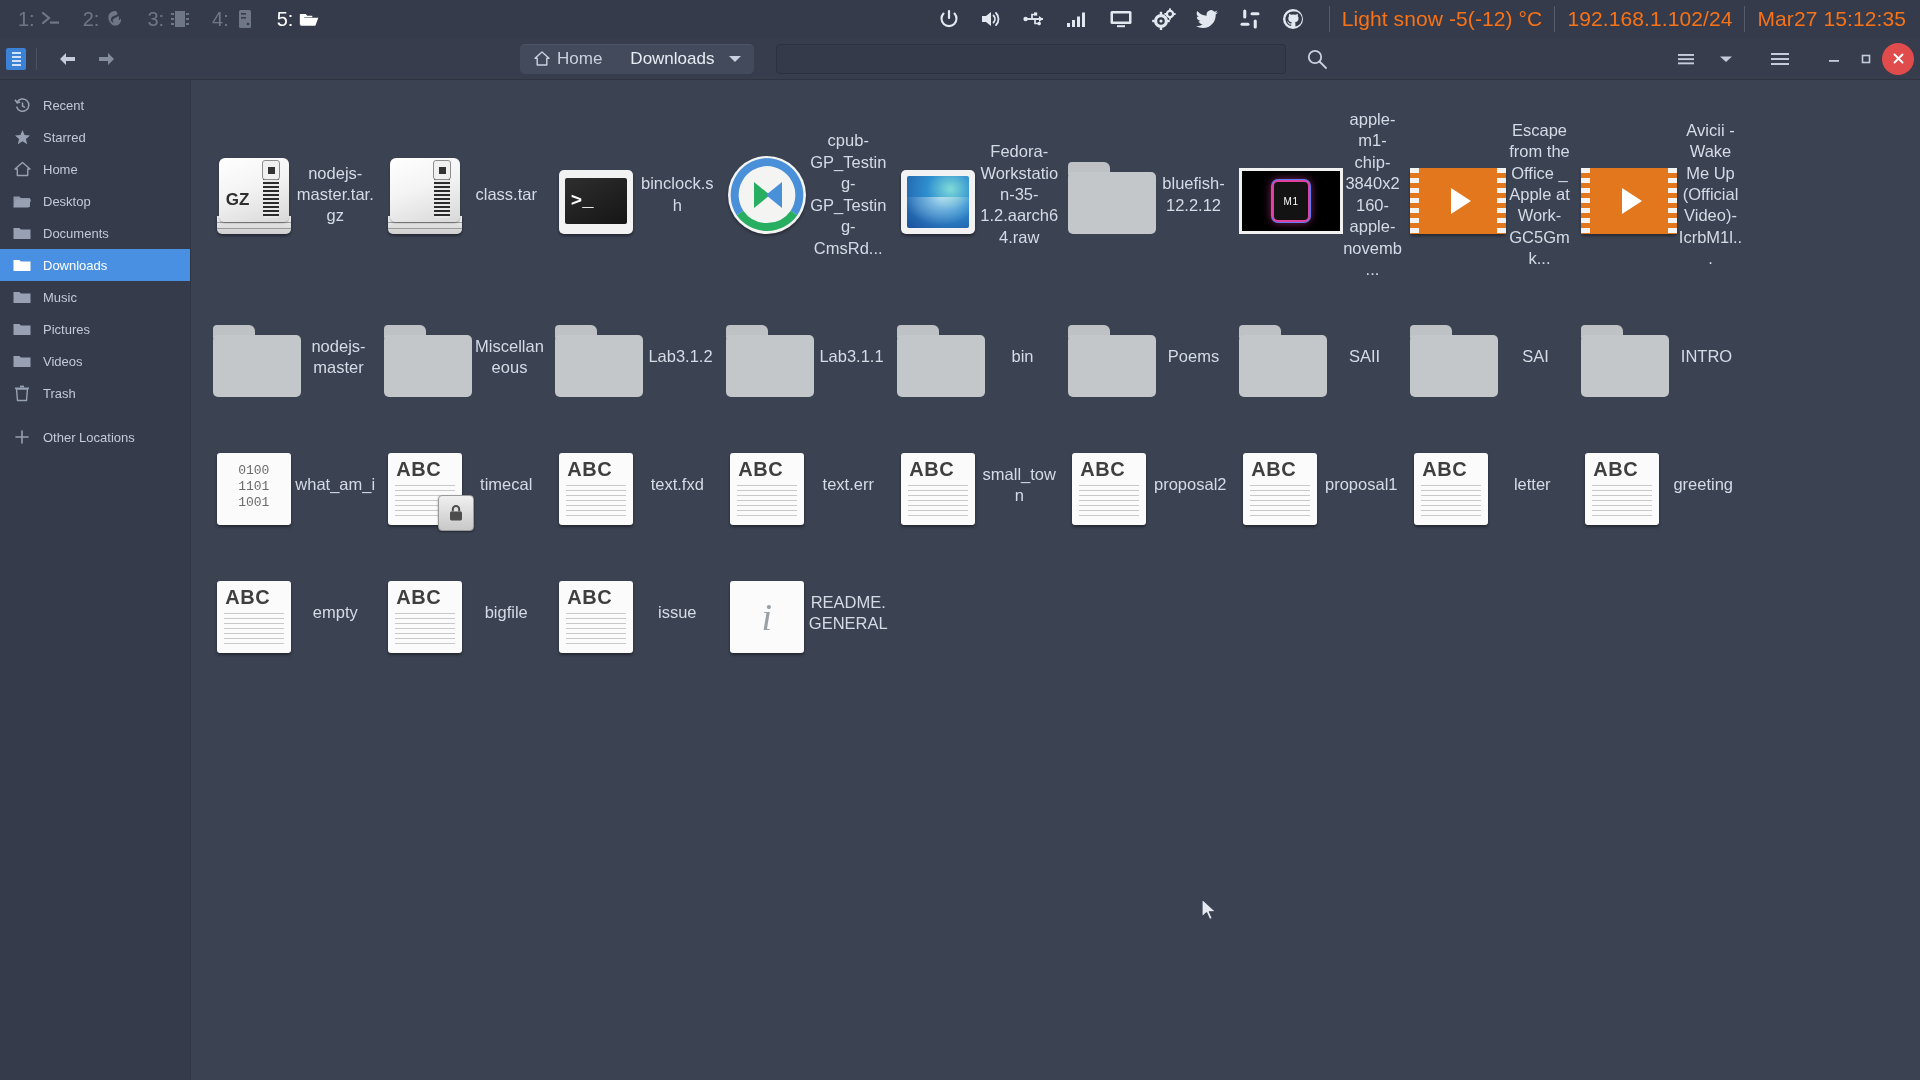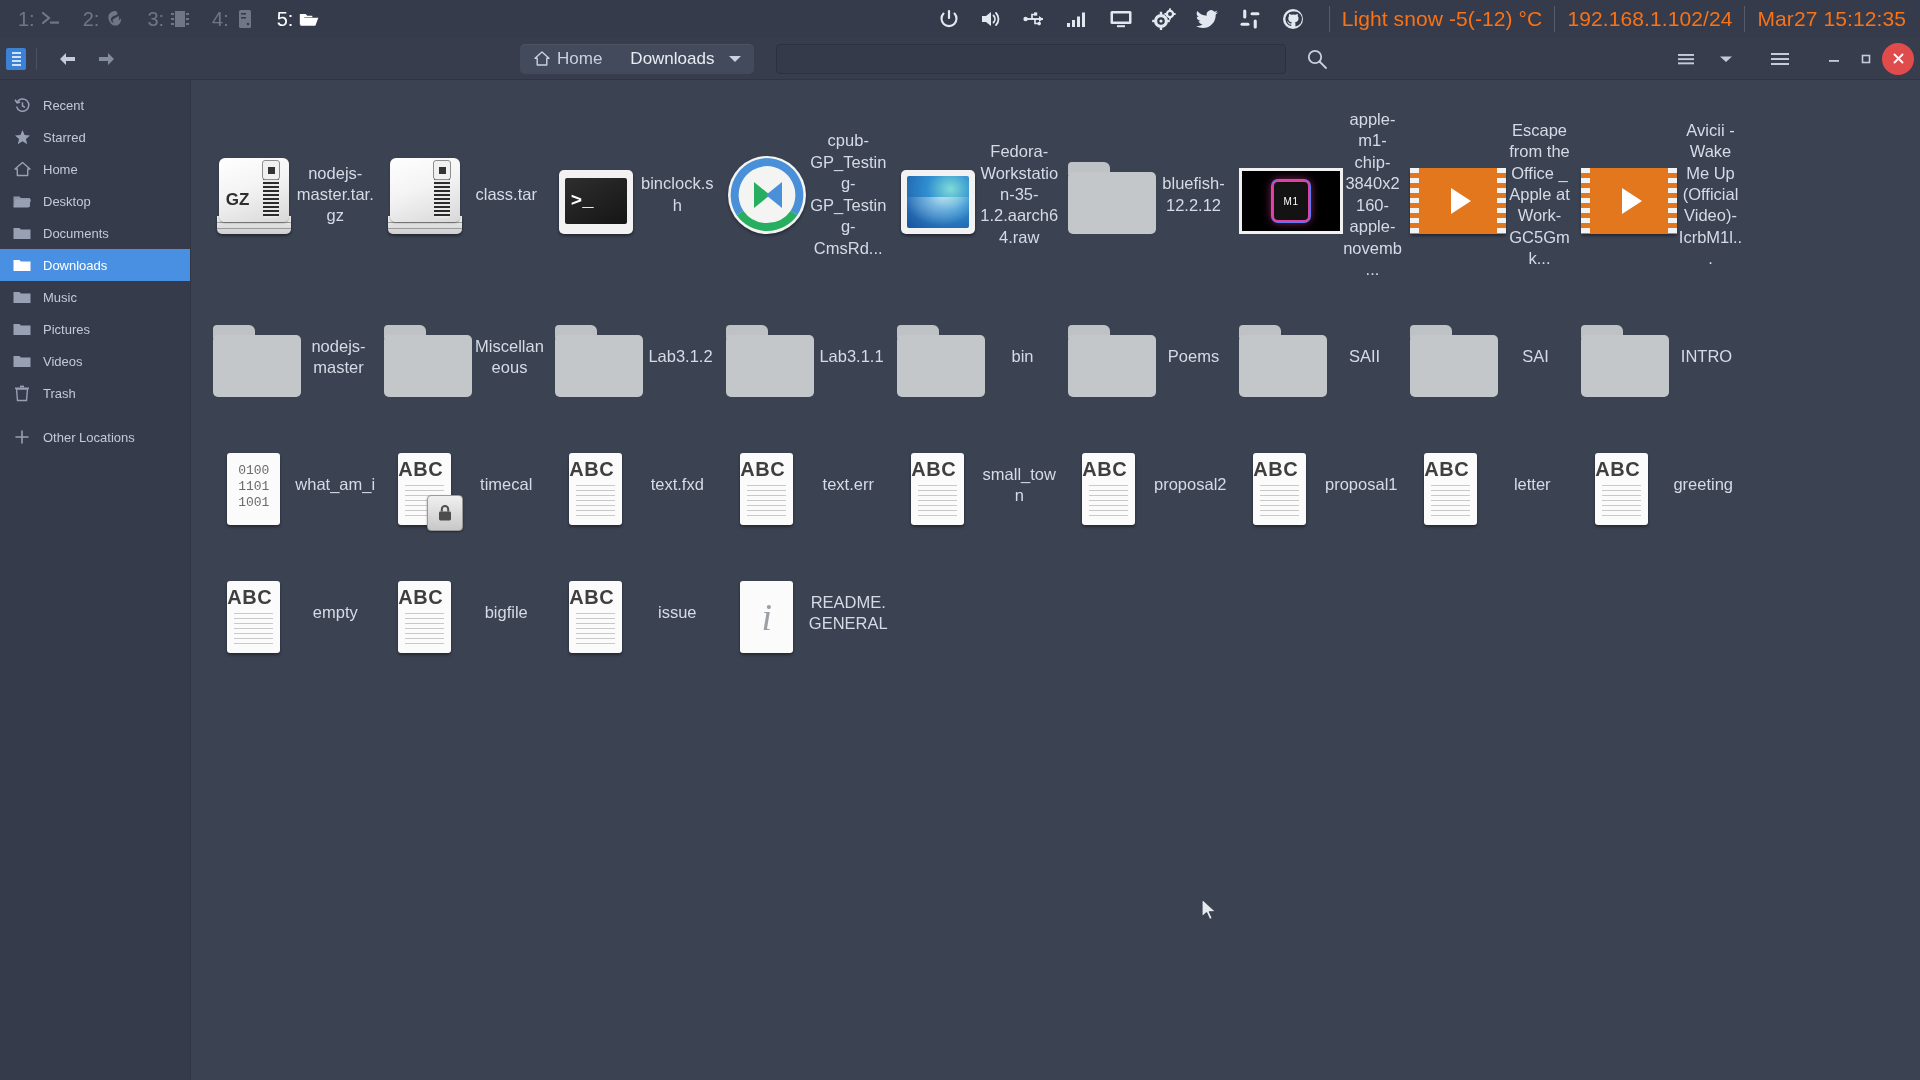--- a/index.html
+++ b/index.html
@@ -215,21 +215,21 @@
   
   .poster { width:104px; height:66px; background:#000; border:3px solid #f1f1f1; position:relative;
       display:flex;align-items:center;justify-content:center;}
   .poster .chip { width:34px; height:38px; border-radius:4px;
       background:#131313;
       box-shadow: 0 0 0 2px #e040a0, 0 0 0 3px #5b7bf2, 0 0 10px 2px rgba(220,60,160,.7);
       display:flex;align-items:center;justify-content:center;}
   .poster .chip span{ color:#fff; font-size:10px; letter-spacing:.5px;}
 
   
-  .doc { width:53px; height:72px; background:#fbfbfb; border-radius:3px; box-shadow:0 2px 3px rgba(0,0,0,.4);
+  .doc { width:74px; height:72px; background:#fbfbfb; border-radius:3px; box-shadow:0 2px 3px rgba(0,0,0,.4);
       position:relative; overflow:hidden;}
   .doc .abc { position:absolute; top:5px; left:0; right:12px; text-align:center;
       font-size:20px; font-weight:700; color:#3f3f3f; letter-spacing:.5px;}
   .doc .lines { position:absolute; left:7px; right:7px; top:32px; bottom:6px;
       background: repeating-linear-gradient(#c9c9c9 0 1px, #fbfbfb 1px 5px);}
   
   .doc .bin { position:absolute; left:0; right:0; top:10px; text-align:center;
       font-family:"Liberation Mono",monospace; font-size:13px; color:#6b6b6b; line-height:1.25;}
   
   .doc .inf { position:absolute; left:0; right:0; top:14px; text-align:center;

